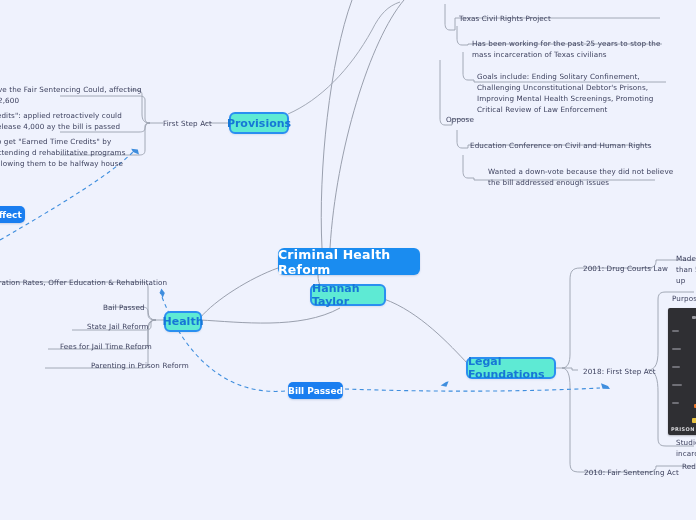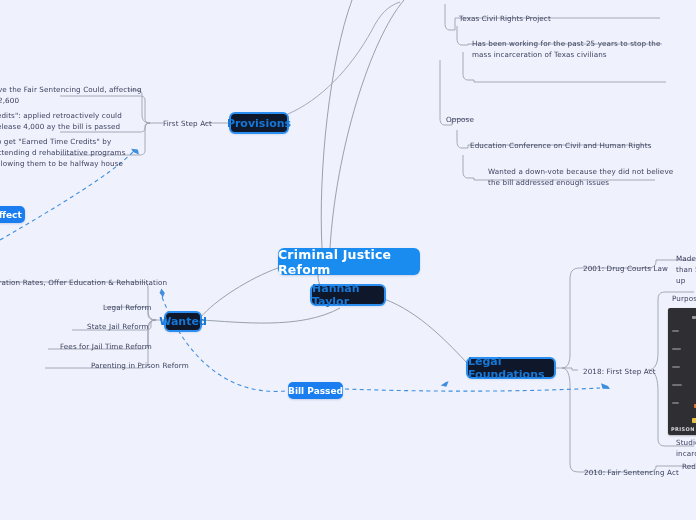--- a/index.html
+++ b/index.html
@@ -16,21 +16,21 @@
 
   
   .root{
     background:#1a8cf0;color:#ffffff;border-radius:6px;
     font-size:12.5px;font-weight:bold;letter-spacing:.2px;
     display:flex;align-items:center;justify-content:center;
     box-shadow:0 1px 2px rgba(20,60,120,.18);
   }
   
   .bnode{
-    background:#0f172a;border:2px solid #2a8ff0;border-radius:6px;
+    background:#5eead4;border:2px solid #2a8ff0;border-radius:6px;
     color:#1677d6;font-size:11px;font-weight:bold;
     display:flex;align-items:center;justify-content:center;
     box-shadow:0 1px 2px rgba(20,60,120,.10);
   }
   
   .pill{
     background:#1a7ef0;color:#fff;border-radius:5px;
     font-size:9px;font-weight:bold;
     display:flex;align-items:center;justify-content:center;
     box-shadow:0 1px 2px rgba(20,60,120,.18);
@@ -125,21 +125,21 @@
     </g>
     <g fill="#3f8ede" stroke="none">
       <path d="M133,152 l6,2.6 -1.2,-5.2 -6.6,-0.6 z"></path>
       <path d="M160,292 l2.6,6 2.2,-5 -3.4,-4.6 z"></path>
       <path d="M608,386 l-7,-2.8 1.6,5.6 7.4,0.2 z"></path>
       <path d="M446,382 l-5.4,3.4 5.8,1.4 2.2,-5.6 z"></path>
     </g>
   </svg>
 
   <div class="node root" style="left:278px;top:248px;width:142px;height:27px;">
-    <span>Criminal Justice Reform</span>
+    <span>Criminal Health Reform</span>
   </div>
 
   <div class="node bnode" style="left:310px;top:284px;width:76px;height:22px;">
     <span>Hannah Taylor</span>
   </div>
 
   <div class="node bnode" style="left:229px;top:112px;width:60px;height:22px;">
     <span>Provisions</span>
   </div>
 
@@ -152,33 +152,34 @@
   <div class="node leaf wrap" style="left:-6px;top:136px;width:142px;">to get "Earned Time Credits" by attending d rehabilitative programs allowing them to be  halfway house</div>
 
   <div class="node pill" style="left:-20px;top:206px;width:45px;height:17px;">
     <span>e effect</span>
   </div>
 
   <div class="node leaf" style="left:459px;top:13px;">Texas Civil Rights Project</div>
 
   <div class="node leaf wrap" style="left:472px;top:38px;width:190px;">Has been working for the past 25 years to stop the mass incarceration of Texas civilians</div>
 
+  <div class="node leaf wrap" style="left:477px;top:71px;width:196px;">Goals include: Ending Solitary Confinement, Challenging Unconstitutional Debtor's Prisons, Improving Mental Health Screenings, Promoting Critical Review of Law Enforcement</div>
 
   <div class="node leaf" style="left:446px;top:114px;">Oppose</div>
 
   <div class="node leaf" style="left:470px;top:140px;">Education Conference on Civil and Human Rights</div>
 
   <div class="node leaf wrap" style="left:488px;top:166px;width:190px;">Wanted a down-vote because they did not believe the bill addressed enough issues</div>
 
   <div class="node bnode" style="left:164px;top:311px;width:38px;height:21px;">
-    <span>Wanted</span>
+    <span>Health</span>
   </div>
 
   <div class="node leaf" style="left:-6px;top:277px;">eration Rates, Offer Education &amp; Rehabilitation</div>
-  <div class="node leaf" style="left:103px;top:302px;">Legal Reform</div>
+  <div class="node leaf" style="left:103px;top:302px;">Bail Passed</div>
   <div class="node leaf" style="left:87px;top:321px;">State Jail Reform</div>
   <div class="node leaf" style="left:60px;top:341px;">Fees for Jail Time Reform</div>
   <div class="node leaf" style="left:57px;top:360px;padding-left:34px;">Parenting in Prison Reform</div>
 
   <div class="node pill" style="left:288px;top:382px;width:55px;height:17px;">
     <span>Bill Passed</span>
   </div>
 
   <div class="node bnode" style="left:466px;top:357px;width:90px;height:22px;">
     <span>Legal Foundations</span>

